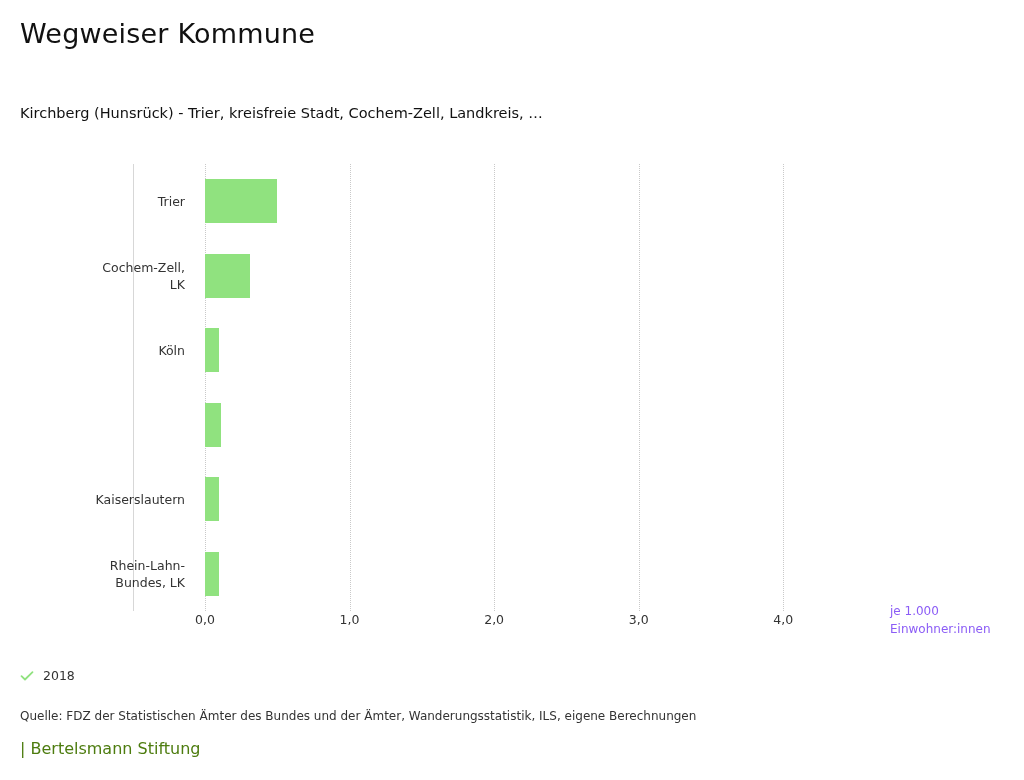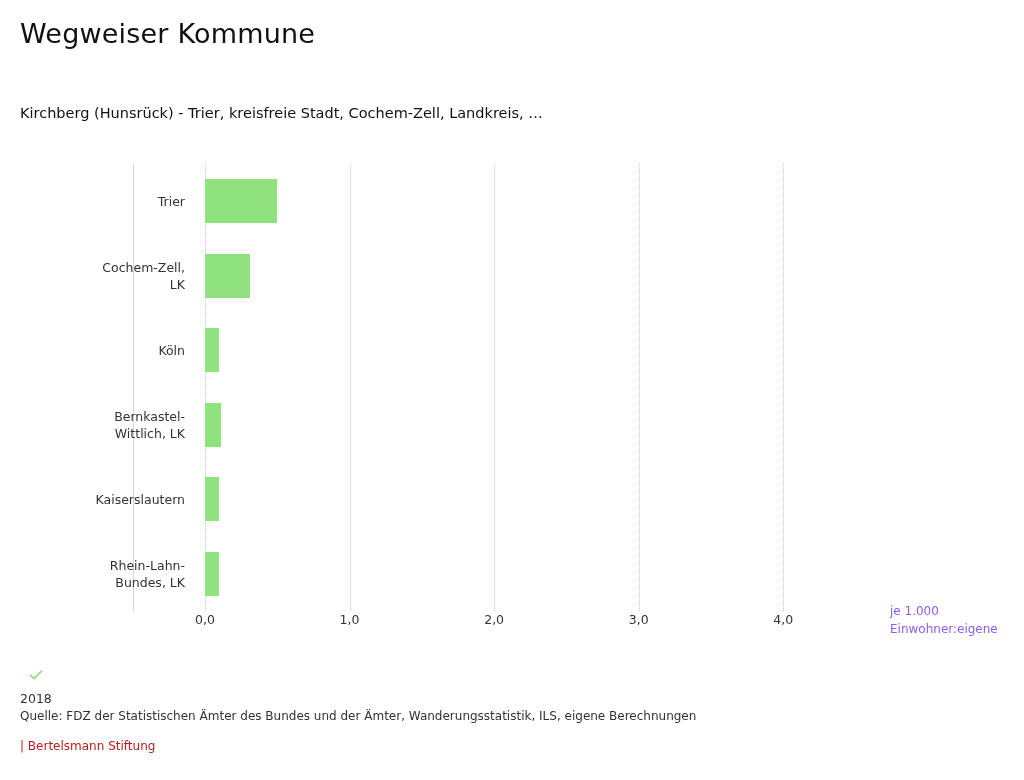--- a/index.html
+++ b/index.html
@@ -118,42 +118,41 @@
   
   .legend {
     position: absolute;
     left: 20px;
     top: 668px;
     display: flex;
     align-items: center;
     gap: 9px;
     font-size: 12.5px;
     color: #333333;
-    flex-direction: column;
   }
   .legend-check {
     width: 14px;
     height: 14px;
     display: inline-block;
     position: relative;
   }
   .legend-check svg { display: block; }
   .source {
     position: absolute;
     left: 20px;
     top: 709px;
     font-size: 12px;
     color: #333333;
   }
   .brand {
     position: absolute;
     left: 20px;
     top: 739px;
-    font-size: 12px;
-    color: #b91c1c;
+    font-size: 16px;
+    color: #4d7c0f;
   }
 </style>
 </head>
 <body>
 
 <div class="page">
 
   <div class="title">Wegweiser Kommune</div>
   <div class="regions">Kirchberg (Hunsrück) - Trier, kreisfreie Stadt, Cochem-Zell, Landkreis, …</div>
 
@@ -162,24 +161,20 @@
     <div class="cat-labels">
         <div class="cat-label" style="top: 28.75px;">
           <div>Trier</div>
         </div>
         <div class="cat-label" style="top: 94.75px;">
           <div>Cochem-Zell,</div>
           <div>LK</div>
         </div>
         <div class="cat-label" style="top: 177.75px;">
           <div>Köln</div>
-        </div>
-        <div class="cat-label" style="top: 243.75px;">
-          <div>Bernkastel-</div>
-          <div>Wittlich, LK</div>
         </div>
         <div class="cat-label" style="top: 326.75px;">
           <div>Kaiserslautern</div>
         </div>
         <div class="cat-label" style="top: 392.75px;">
           <div>Rhein-Lahn-</div>
           <div>Bundes, LK</div>
         </div>
       </div>
     <div class="plot">
@@ -190,21 +185,21 @@
         <div class="gridline" style="left: 578.261px;"></div>
         <div class="bar" title="Trier" style="left: 0px; width: 72.2826px; top: 15.25px; height: 44px; background: rgb(144, 226, 127);"></div>
         <div class="bar" title="Cochem-Zell, LK" style="left: 0px; width: 44.8152px; top: 89.75px; height: 44px; background: rgb(144, 226, 127);"></div>
         <div class="bar" title="Köln" style="left: 0px; width: 14.4565px; top: 164.25px; height: 44px; background: rgb(144, 226, 127);"></div>
         <div class="bar" title="Bernkastel-Wittlich, LK" style="left: 0px; width: 15.9022px; top: 238.75px; height: 44px; background: rgb(144, 226, 127);"></div>
         <div class="bar" title="Kaiserslautern" style="left: 0px; width: 14.4565px; top: 313.25px; height: 44px; background: rgb(144, 226, 127);"></div>
         <div class="bar" title="Rhein-Lahn-Kreis, LK" style="left: 0px; width: 14.4565px; top: 387.75px; height: 44px; background: rgb(144, 226, 127);"></div>
       </div>
     <div class="unit">
       <div>je 1.000</div>
-      <div>Einwohner:eigene</div>
+      <div>Einwohner:innen</div>
     </div>
   <div class="xtick" style="left: 205px;">0,0</div>
       <div class="xtick" style="left: 349.565px;">1,0</div>
       <div class="xtick" style="left: 494.13px;">2,0</div>
       <div class="xtick" style="left: 638.696px;">3,0</div>
       <div class="xtick" style="left: 783.261px;">4,0</div>
     </div>
 
   <div class="legend">
     <span class="legend-check">

